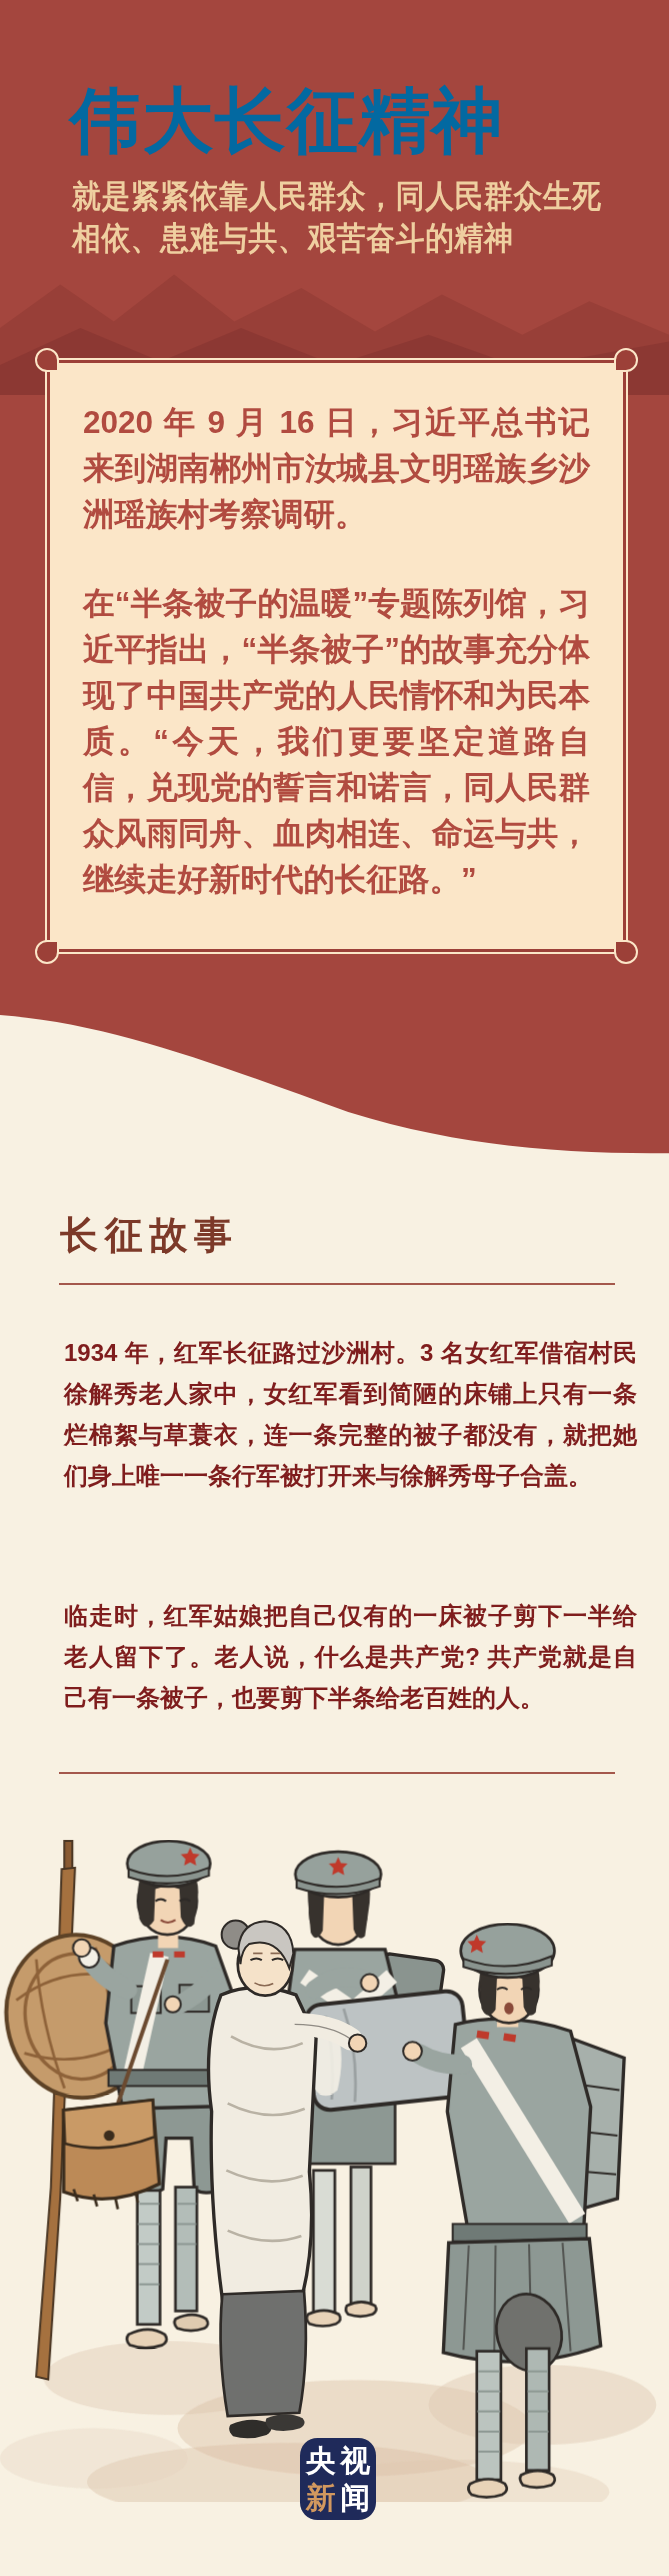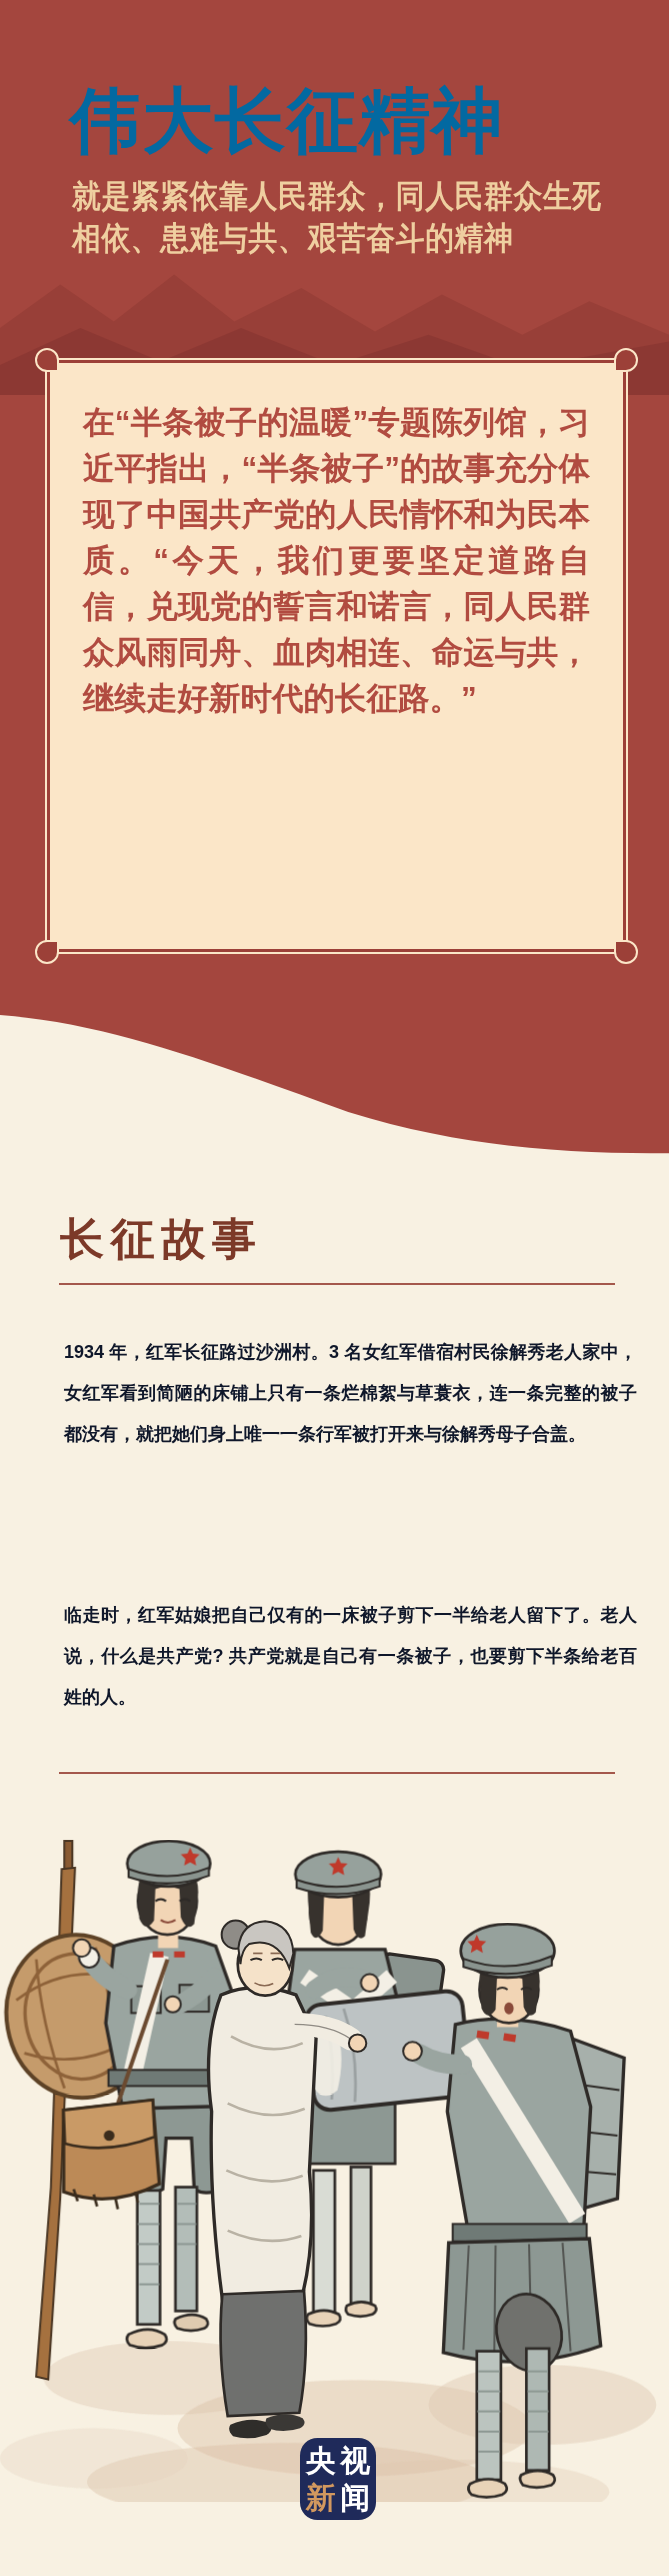--- a/index.html
+++ b/index.html
@@ -16,39 +16,39 @@
   .page-subtitle{left:72px;top:175px;width:589px;color:#EFCFA0;
                  font-size:32px;font-weight:bold;line-height:42px;
                  transform:scaleX(.9);transform-origin:left top;letter-spacing:0.7px;}
 
   
   .panel{left:47px;top:360px;width:579px;height:592px;box-sizing:border-box;
          background:#FBE6C8;border:3.3px solid #9C4038;outline:2.7px solid #FBE6C8;
          border-radius:6.7px;padding:36px 33px;}
   .panel p{margin:0;color:#B14B40;font-size:31.5px;line-height:46px;font-weight:bold;
            text-align:justify;}
-  .panel p + p{margin-top:32px;}
+  .panel p + p{margin-top:43px;}
   .corner{position:absolute;width:20px;height:20px;background:#9C4038;
           border:2.7px solid #FBE6C8;}
   .corner.tl{left:-14.7px;top:-14.7px;border-radius:50% 50% 0 50%;}
   .corner.tr{right:-14.7px;top:-14.7px;border-radius:50% 50% 50% 0;}
   .corner.br{right:-14.7px;bottom:-14.7px;border-radius:0 50% 50% 50%;}
   .corner.bl{left:-14.7px;bottom:-14.7px;border-radius:50% 0 50% 50%;}
 
   
   .wave{left:0;top:1005px;width:669px;height:157px;}
 
   
   .story-heading{left:60px;top:1210px;color:#7C3928;
                  font-family:"Liberation Serif","DejaVu Serif",serif;
-                 font-size:44px;font-weight:bold;letter-spacing:6.7px;}
+                 font-size:38px;font-weight:bold;letter-spacing:6.7px;}
   .rule{left:59px;width:556px;height:2px;background:#A4584C;}
   .rule1{top:1283px;}
   .rule2{top:1772px;}
-  .story-p{left:64px;width:573px;color:#0f172a;font-size:18px;line-height:41px;
+  .story-p{left:64px;width:573px;color:#7f1d1d;font-size:24px;line-height:41px;
            font-weight:bold;text-align:justify;margin:0;}
   .story-p1{top:1332px;}
   .story-p2{top:1575px;margin-top:20px;}
 
   
   .illus{left:0;top:1822px;width:669px;height:680px;}
 
   
   .logo{left:300px;top:2438px;width:76px;height:82px;background:#1F2A5A;
         border-radius:17.4px;display:flex;flex-wrap:wrap;align-content:center;
@@ -73,20 +73,21 @@
   <div class="abs page-subtitle">
     <div>就是紧紧依靠人民群众，同人民群众生死</div>
     <div>相依、患难与共、艰苦奋斗的精神</div>
   </div>
 
   <div class="abs panel">
     <div class="corner tl"></div>
     <div class="corner tr"></div>
     <div class="corner br"></div>
     <div class="corner bl"></div>
+    <p>2020 年 9 月 16 日，习近平总书记来到湖南郴州市汝城县文明瑶族乡沙洲瑶族村考察调研。</p>
     <p>在“半条被子的温暖”专题陈列馆，习近平指出，“半条被子”的故事充分体现了中国共产党的人民情怀和为民本质。“今天，我们更要坚定道路自信，兑现党的誓言和诺言，同人民群众风雨同舟、血肉相连、命运与共，继续走好新时代的长征路。”</p>
   </div>
 
   <svg class="abs wave" viewBox="0 0 999 235" preserveAspectRatio="none">
     <path d="M0,15 C170,28 330,92 520,160 C700,216 860,222 999,222 L999,235 L0,235 Z" fill="#F8F1E2"></path>
   </svg>
 
   <div class="abs story-heading">长征故事</div>
   <div class="abs rule rule1"></div>
   <p class="abs story-p story-p1">1934 年，红军长征路过沙洲村。3 名女红军借宿村民徐解秀老人家中，女红军看到简陋的床铺上只有一条烂棉絮与草蓑衣，连一条完整的被子都没有，就把她们身上唯一一条行军被打开来与徐解秀母子合盖。</p>

